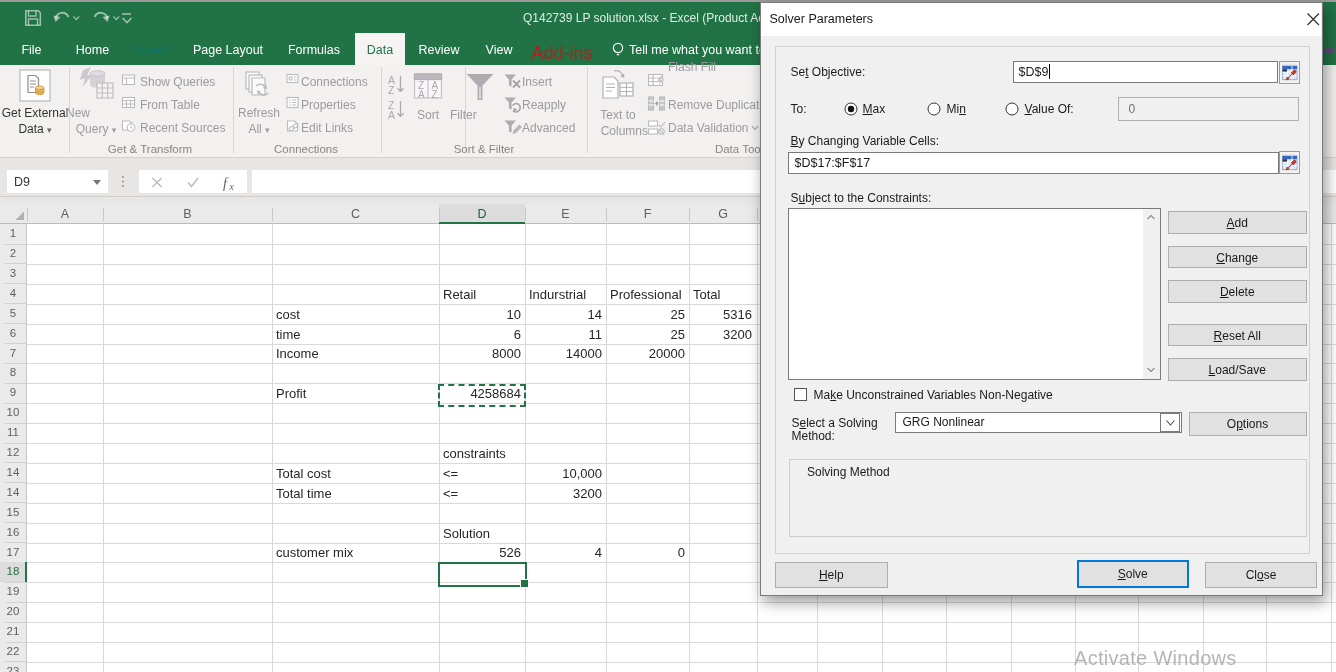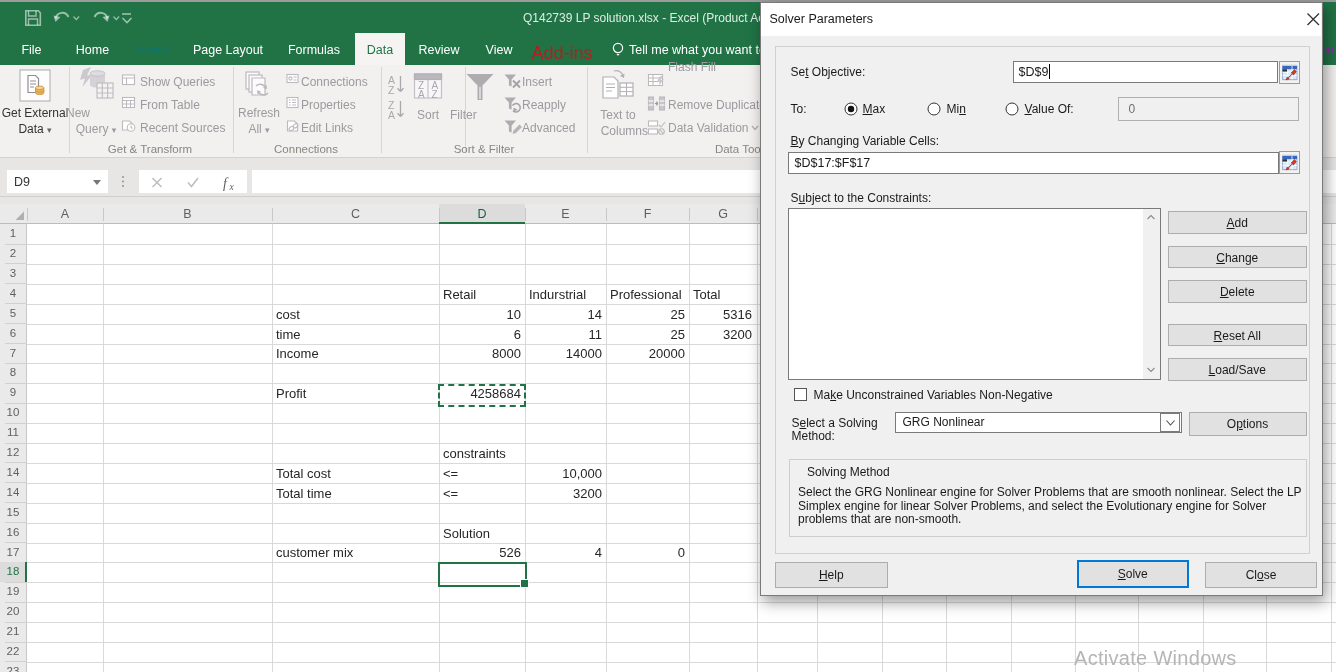--- a/index.html
+++ b/index.html
@@ -461,18 +461,17 @@
  <div class="ab" style="left:134px;top:408.5px;width:287px;height:21.5px;background:#fff;border:1px solid #7a7a7a;box-sizing:border-box"></div>
  <div class="dt" style="left:142px;top:412px">GRG Nonlinear</div>
  <div class="ab" style="left:399.5px;top:409.5px;width:19.5px;height:19.5px;background:#fdfdfd;border:1px solid #7a7a7a;box-sizing:border-box"></div>
  <svg class="ab" style="left:402px;top:415px" width="15" height="10">
       <path d="M3.5 2.5 l4 4.5 4 -4.5" fill="none" stroke="#4d4d4d" stroke-width="1.1"></path>
     </svg>
  <div class="btn" style="left:428px;top:409px;width:118px;height:23.5px;line-height:23.5px">O<u>p</u>tions</div>
 
  <div class="ab" style="left:28px;top:456px;width:518px;height:78px;border:1px solid #cfcdca;box-sizing:border-box"></div>
  <div class="dt" style="left:46.5px;top:462px">Solving Method</div>
- <div class="dt" style="left:37.5px;top:483px;line-height:13.5px">Select the GRG Nonlinear engine for Solver Problems that are smooth nonlinear. Select the LP<br>Simplex engine for linear Solver Problems, and select the Evolutionary engine for Solver<br>problems that are non-smooth.</div>
 
  <div class="btn" style="left:14.5px;top:559px;width:112.5px;height:25.5px;line-height:24px"><u>H</u>elp</div>
  <div class="btn" style="left:316px;top:557px;width:112.5px;height:28px;line-height:24px;border:2px solid #0078d7"><u>S</u>olve</div>
  <div class="btn" style="left:444.5px;top:559px;width:112px;height:25.5px;line-height:24px">Cl<u>o</u>se</div>
 </div>
 
 </body></html>

